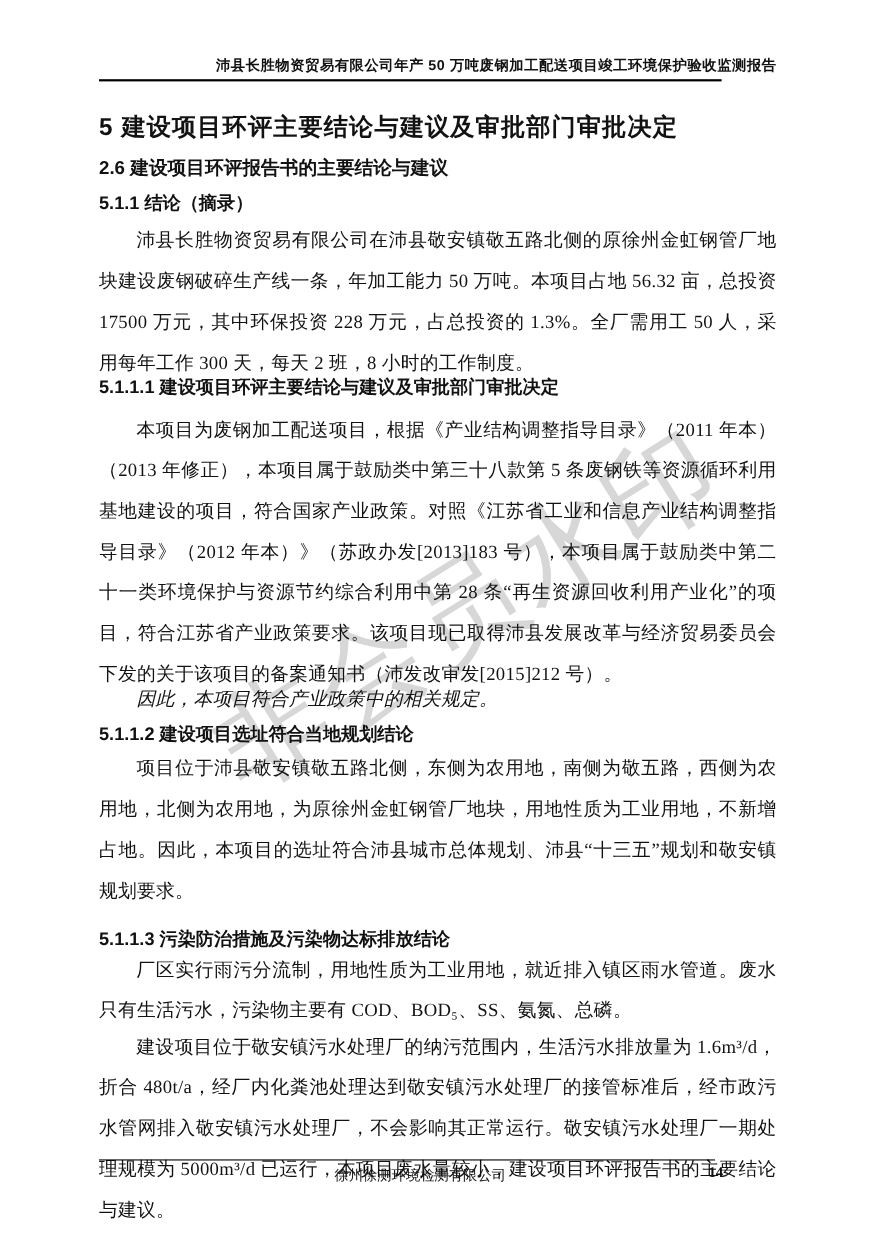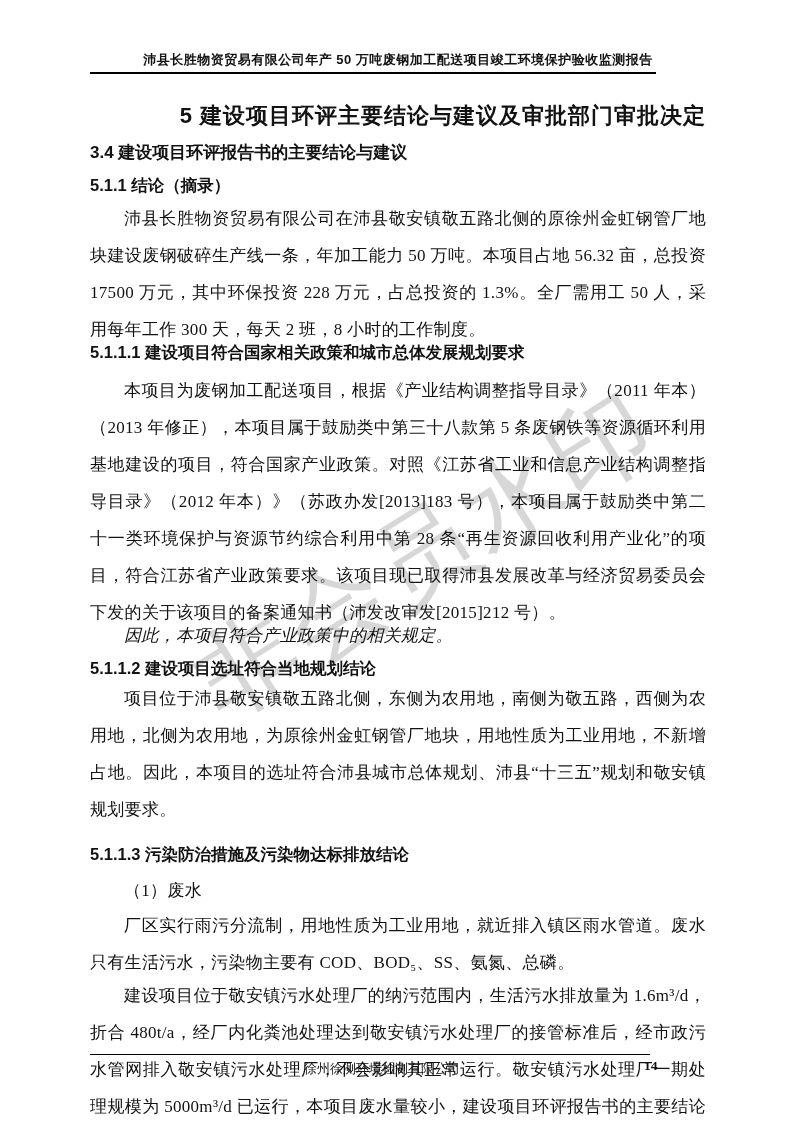--- a/index.html
+++ b/index.html
@@ -4,42 +4,42 @@
 <style>
   html,body{margin:0;padding:0;background:#ffffff;}
   .page{
     position:relative;width:793px;height:1122px;margin:0 auto;
     background:#ffffff;overflow:hidden;color:#121212;
     font-family:"Liberation Serif", serif;
   }
   
   .header-title{
     position:absolute;top:51px;left:90px;width:616px;
-    text-align:center;font-size:13px;font-weight:bold;
+    text-align:right;font-size:13px;font-weight:bold;
     font-family:"Liberation Sans", sans-serif;
     letter-spacing:0.5px;z-index:2;
   }
   .header-rule{
     position:absolute;top:72px;left:90px;width:566px;height:2px;
     background:#000;z-index:2;
   }
   
   .watermark{
     position:absolute;left:135px;top:498px;width:580px;
     text-align:center;font-size:100px;line-height:110px;
     color:#d7d7d7;letter-spacing:4px;white-space:nowrap;
     font-family:"Liberation Sans", sans-serif;
     transform:rotate(-32deg);z-index:0;user-select:none;
   }
   
   .content{position:absolute;left:90px;top:102px;width:616px;z-index:1;}
   .h-chapter{
     font-family:"Liberation Sans", sans-serif;
     font-size:22px;line-height:28px;font-weight:bold;
-    letter-spacing:1px;margin:0 0 12px 0;text-align:right;
+    letter-spacing:1px;margin:0 0 12px 0;
   }
   .h-section{
     font-family:"Liberation Sans", sans-serif;
     font-size:17px;line-height:22px;font-weight:bold;margin:0 0 11px 0;
   }
   .h-sub{
     font-family:"Liberation Sans", sans-serif;
     font-size:16.5px;line-height:21px;font-weight:bold;margin:0;
   }
   .para{
@@ -75,31 +75,30 @@
 
 <div class="page">
 
   <div class="watermark">非会员水印</div>
 
   <div class="header-title">沛县长胜物资贸易有限公司年产 50 万吨废钢加工配送项目竣工环境保护验收监测报告</div>
   <div class="header-rule"></div>
 
   <div class="content">
     <div class="h-chapter">5 建设项目环评主要结论与建议及审批部门审批决定</div>
-    <div class="h-section">3.4 建设项目环评报告书的主要结论与建议</div>
+    <div class="h-section">2.6 建设项目环评报告书的主要结论与建议</div>
 
     <div id="b0" class="h-sub">5.1.1 结论（摘录）</div>
     <p id="b1" class="para">沛县长胜物资贸易有限公司在沛县敬安镇敬五路北侧的原徐州金虹钢管厂地块建设废钢破碎生产线一条，年加工能力 50 万吨。本项目占地 56.32 亩，总投资 17500 万元，其中环保投资 228 万元，占总投资的 1.3%。全厂需用工 50 人，采用每年工作 300 天，每天 2 班，8 小时的工作制度。</p>
-    <div id="b2" class="h-sub">5.1.1.1 建设项目符合国家相关政策和城市总体发展规划要求</div>
+    <div id="b2" class="h-sub">5.1.1.1 建设项目环评主要结论与建议及审批部门审批决定</div>
     <p id="b3" class="para">本项目为废钢加工配送项目，根据《产业结构调整指导目录》（2011 年本）（2013 年修正），本项目属于鼓励类中第三十八款第 5 条废钢铁等资源循环利用基地建设的项目，符合国家产业政策。对照《江苏省工业和信息产业结构调整指导目录》（2012 年本）》（苏政办发[2013]183 号），本项目属于鼓励类中第二十一类环境保护与资源节约综合利用中第 28 条“再生资源回收利用产业化”的项目，符合江苏省产业政策要求。该项目现已取得沛县发展改革与经济贸易委员会下发的关于该项目的备案通知书（沛发改审发[2015]212 号）。</p>
     <p id="b4" class="para">因此，本项目符合产业政策中的相关规定。</p>
     <div id="b5" class="h-sub">5.1.1.2 建设项目选址符合当地规划结论</div>
     <p id="b6" class="para">项目位于沛县敬安镇敬五路北侧，东侧为农用地，南侧为敬五路，西侧为农用地，北侧为农用地，为原徐州金虹钢管厂地块，用地性质为工业用地，不新增占地。因此，本项目的选址符合沛县城市总体规划、沛县“十三五”规划和敬安镇规划要求。</p>
     <div id="b7" class="h-sub">5.1.1.3 污染防治措施及污染物达标排放结论</div>
-    <p id="b8" class="para">（1）废水</p>
     <p id="b9" class="para">厂区实行雨污分流制，用地性质为工业用地，就近排入镇区雨水管道。废水只有生活污水，污染物主要有 COD、BOD₅、SS、氨氮、总磷。</p>
     <p id="b10" class="para">建设项目位于敬安镇污水处理厂的纳污范围内，生活污水排放量为 1.6m³/d，折合 480t/a，经厂内化粪池处理达到敬安镇污水处理厂的接管标准后，经市政污水管网排入敬安镇污水处理厂，不会影响其正常运行。敬安镇污水处理厂一期处理规模为 5000m³/d 已运行，本项目废水量较小，建设项目环评报告书的主要结论与建议。</p>
   </div>
 
   <div class="footer-rule"></div>
   <div class="footer-company">徐州徐测环境检测有限公司</div>
   <div class="footer-page">14</div>
 
 </div>
 

